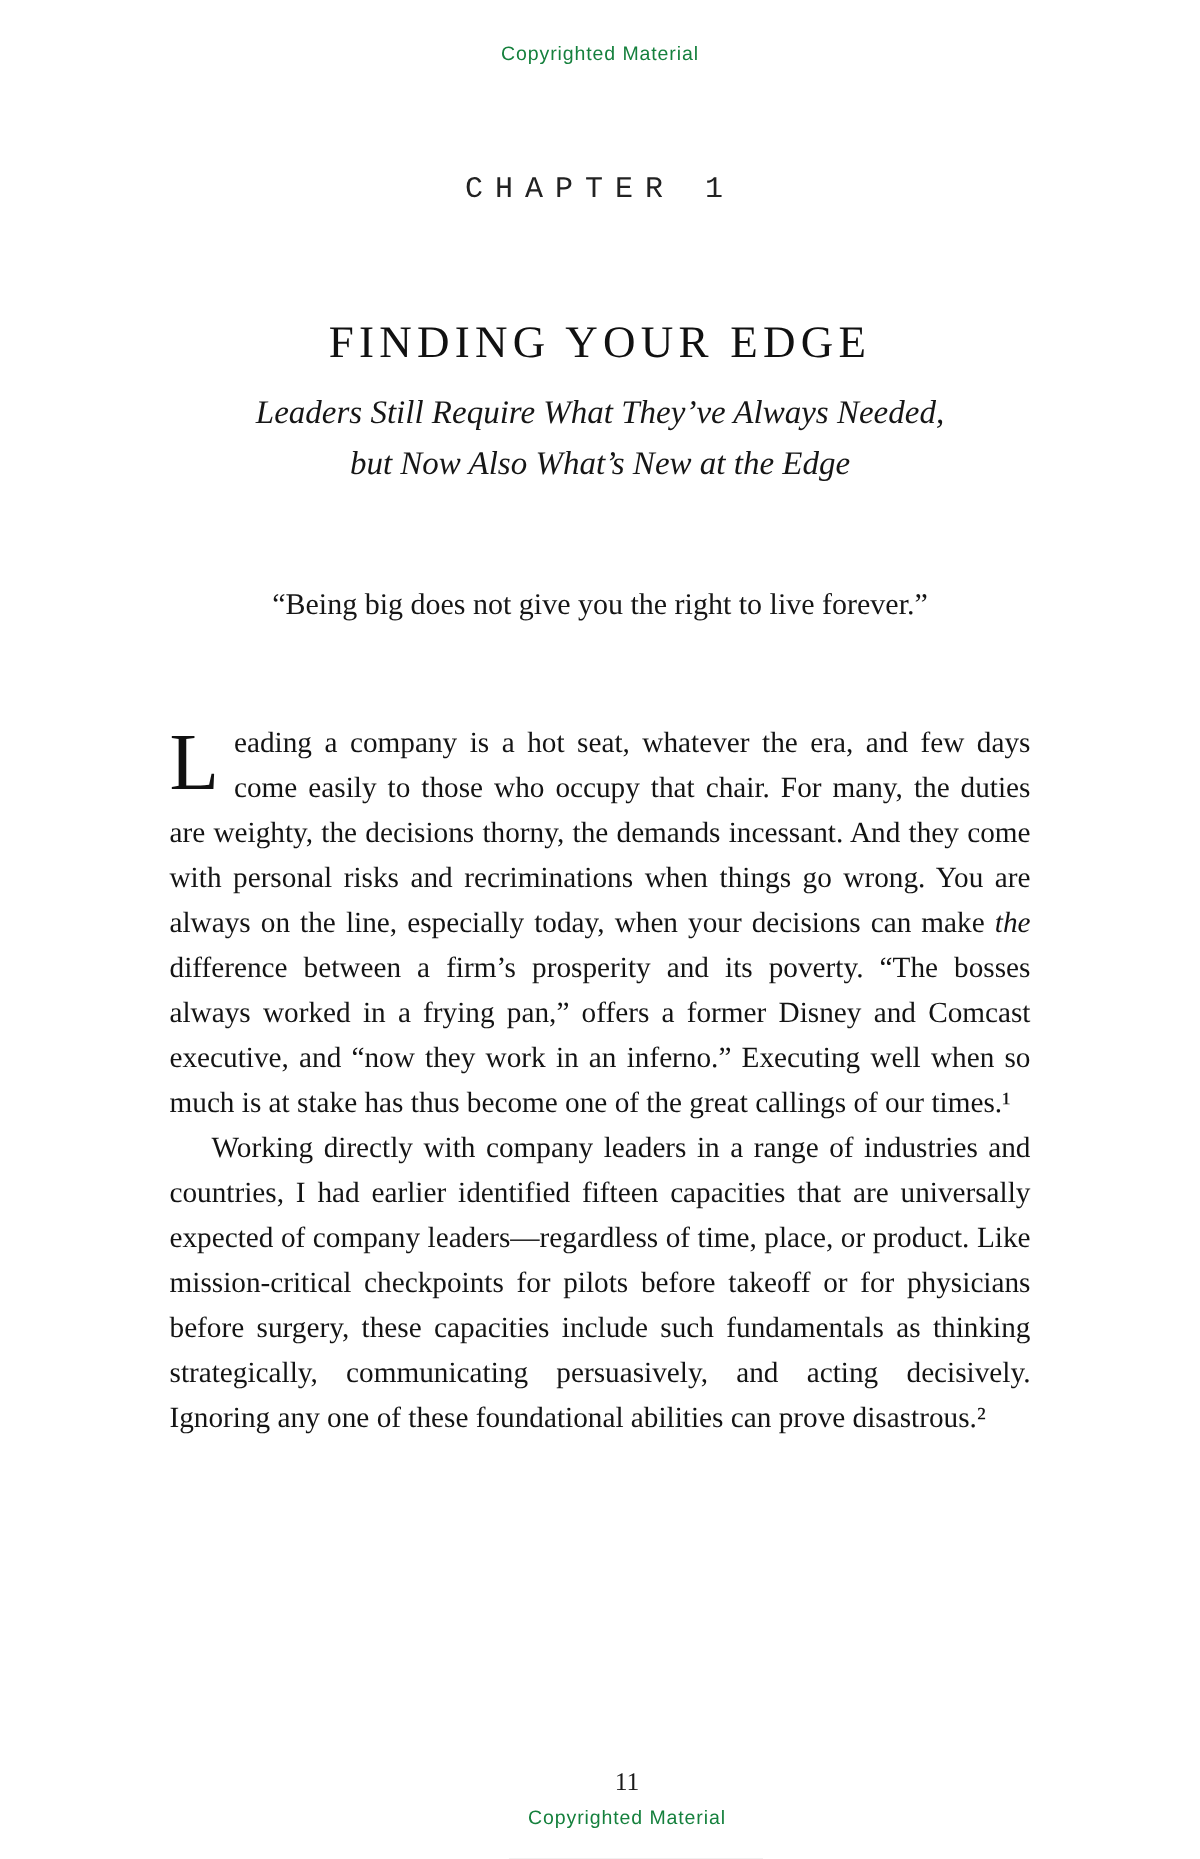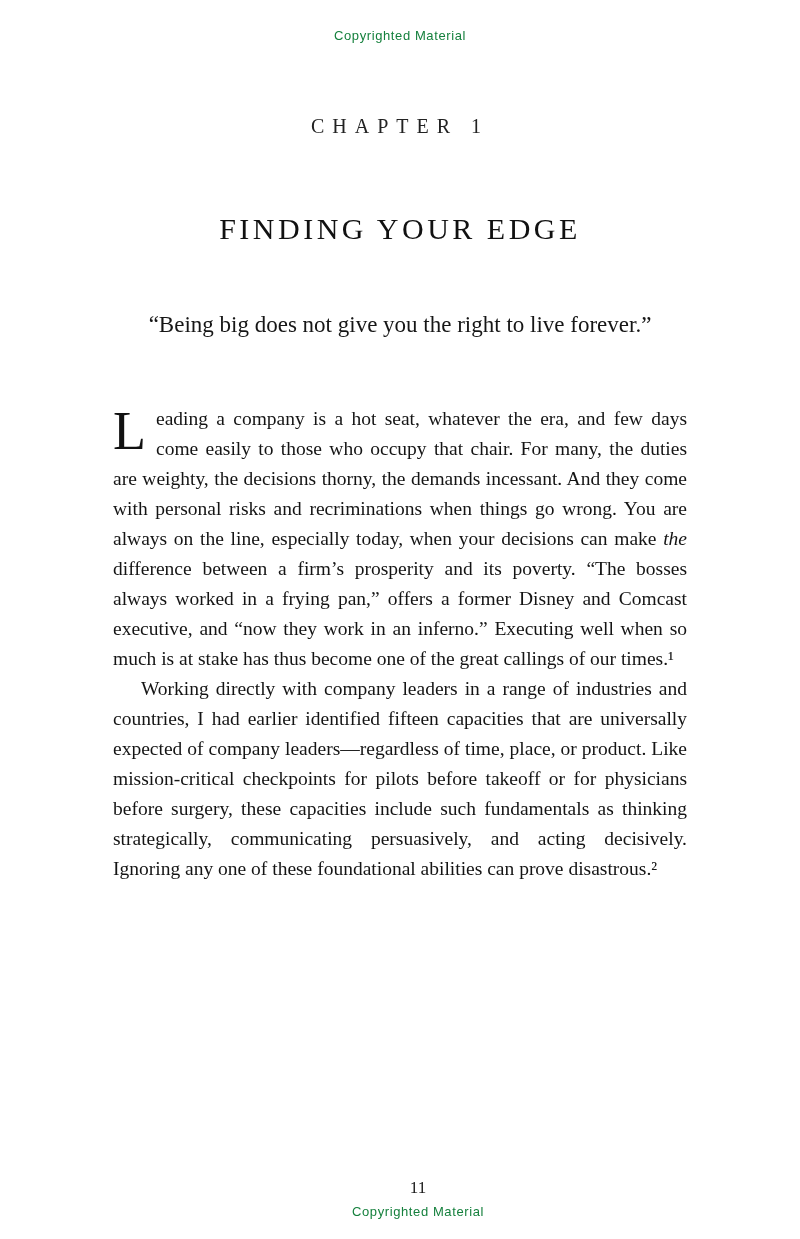--- a/index.html
+++ b/index.html
@@ -26,21 +26,21 @@
   }
   .top-notice {
     padding-top: 28px;
   }
   .chapter-label {
     margin-top: 72px;
     text-align: center;
     font-size: 20px;
     letter-spacing: 8px;
     color: #222;
-    font-family: Liberation Serif, serif;
+    font-family: Liberation Mono, monospace;
     font-weight: 400;
   }
   .chapter-title {
     margin-top: 74px;
     text-align: center;
     font-size: 30px;
     letter-spacing: 3.5px;
     font-weight: 500;
     color: #111;
     font-family: Liberation Serif, serif;
@@ -49,21 +49,21 @@
     margin-top: 12px;
     text-align: center;
     font-style: italic;
     font-size: 22px;
     line-height: 34px;
     color: #161616;
   }
   .epigraph {
     margin-top: 66px;
     text-align: center;
-    font-size: 23px;
+    font-size: 20px;
     color: #161616;
   }
   .body-text {
     margin: 66px 113px 0 113px;
     font-size: 19.5px;
     line-height: 30px;
     text-align: justify;
     color: #141414;
   }
   .body-text p {
@@ -100,20 +100,24 @@
 <body>
 
 <div class="page">
 
   <div class="copyright-notice top-notice">Copyrighted Material</div>
 
   <div class="chapter-label">CHAPTER 1</div>
 
   <div class="chapter-title">FINDING YOUR EDGE</div>
 
+  <div class="chapter-subtitle">
+    <div>Leaders Still Require What They’ve Always Needed,</div>
+    <div>but Now Also What’s New at the Edge</div>
+  </div>
 
   <div class="epigraph">“Being big does not give you the right to live forever.”</div>
 
   <div class="body-text">
       <p><span class="dropcap">L</span><span>eading a company is a hot seat, whatever the era, and few days come easily to those who occupy that chair. For many, the duties are weighty, the decisions thorny, the demands incessant. And they come with personal risks and recriminations when things go wrong. You are always on the line, especially today, when your decisions can make </span><span class="italic">the</span><span> difference between a firm’s prosperity and its poverty. “The bosses always worked in a frying pan,” offers a former Disney and Comcast executive, and “now they work in an inferno.” Executing well when so much is at stake has thus become one of the great callings of our times.¹</span></p>
       <p class="indent"><span>Working directly with company leaders in a range of industries and countries, I had earlier identified fifteen capacities that are universally expected of company leaders—regardless of time, place, or product. Like mission-critical checkpoints for pilots before takeoff or for physicians before surgery, these capacities include such fundamentals as thinking strategically, communicating persuasively, and acting decisively. Ignoring any one of these foundational abilities can prove disastrous.²</span></p>
     </div>
 
   <div class="page-footer">
     <div class="page-number">11</div>

